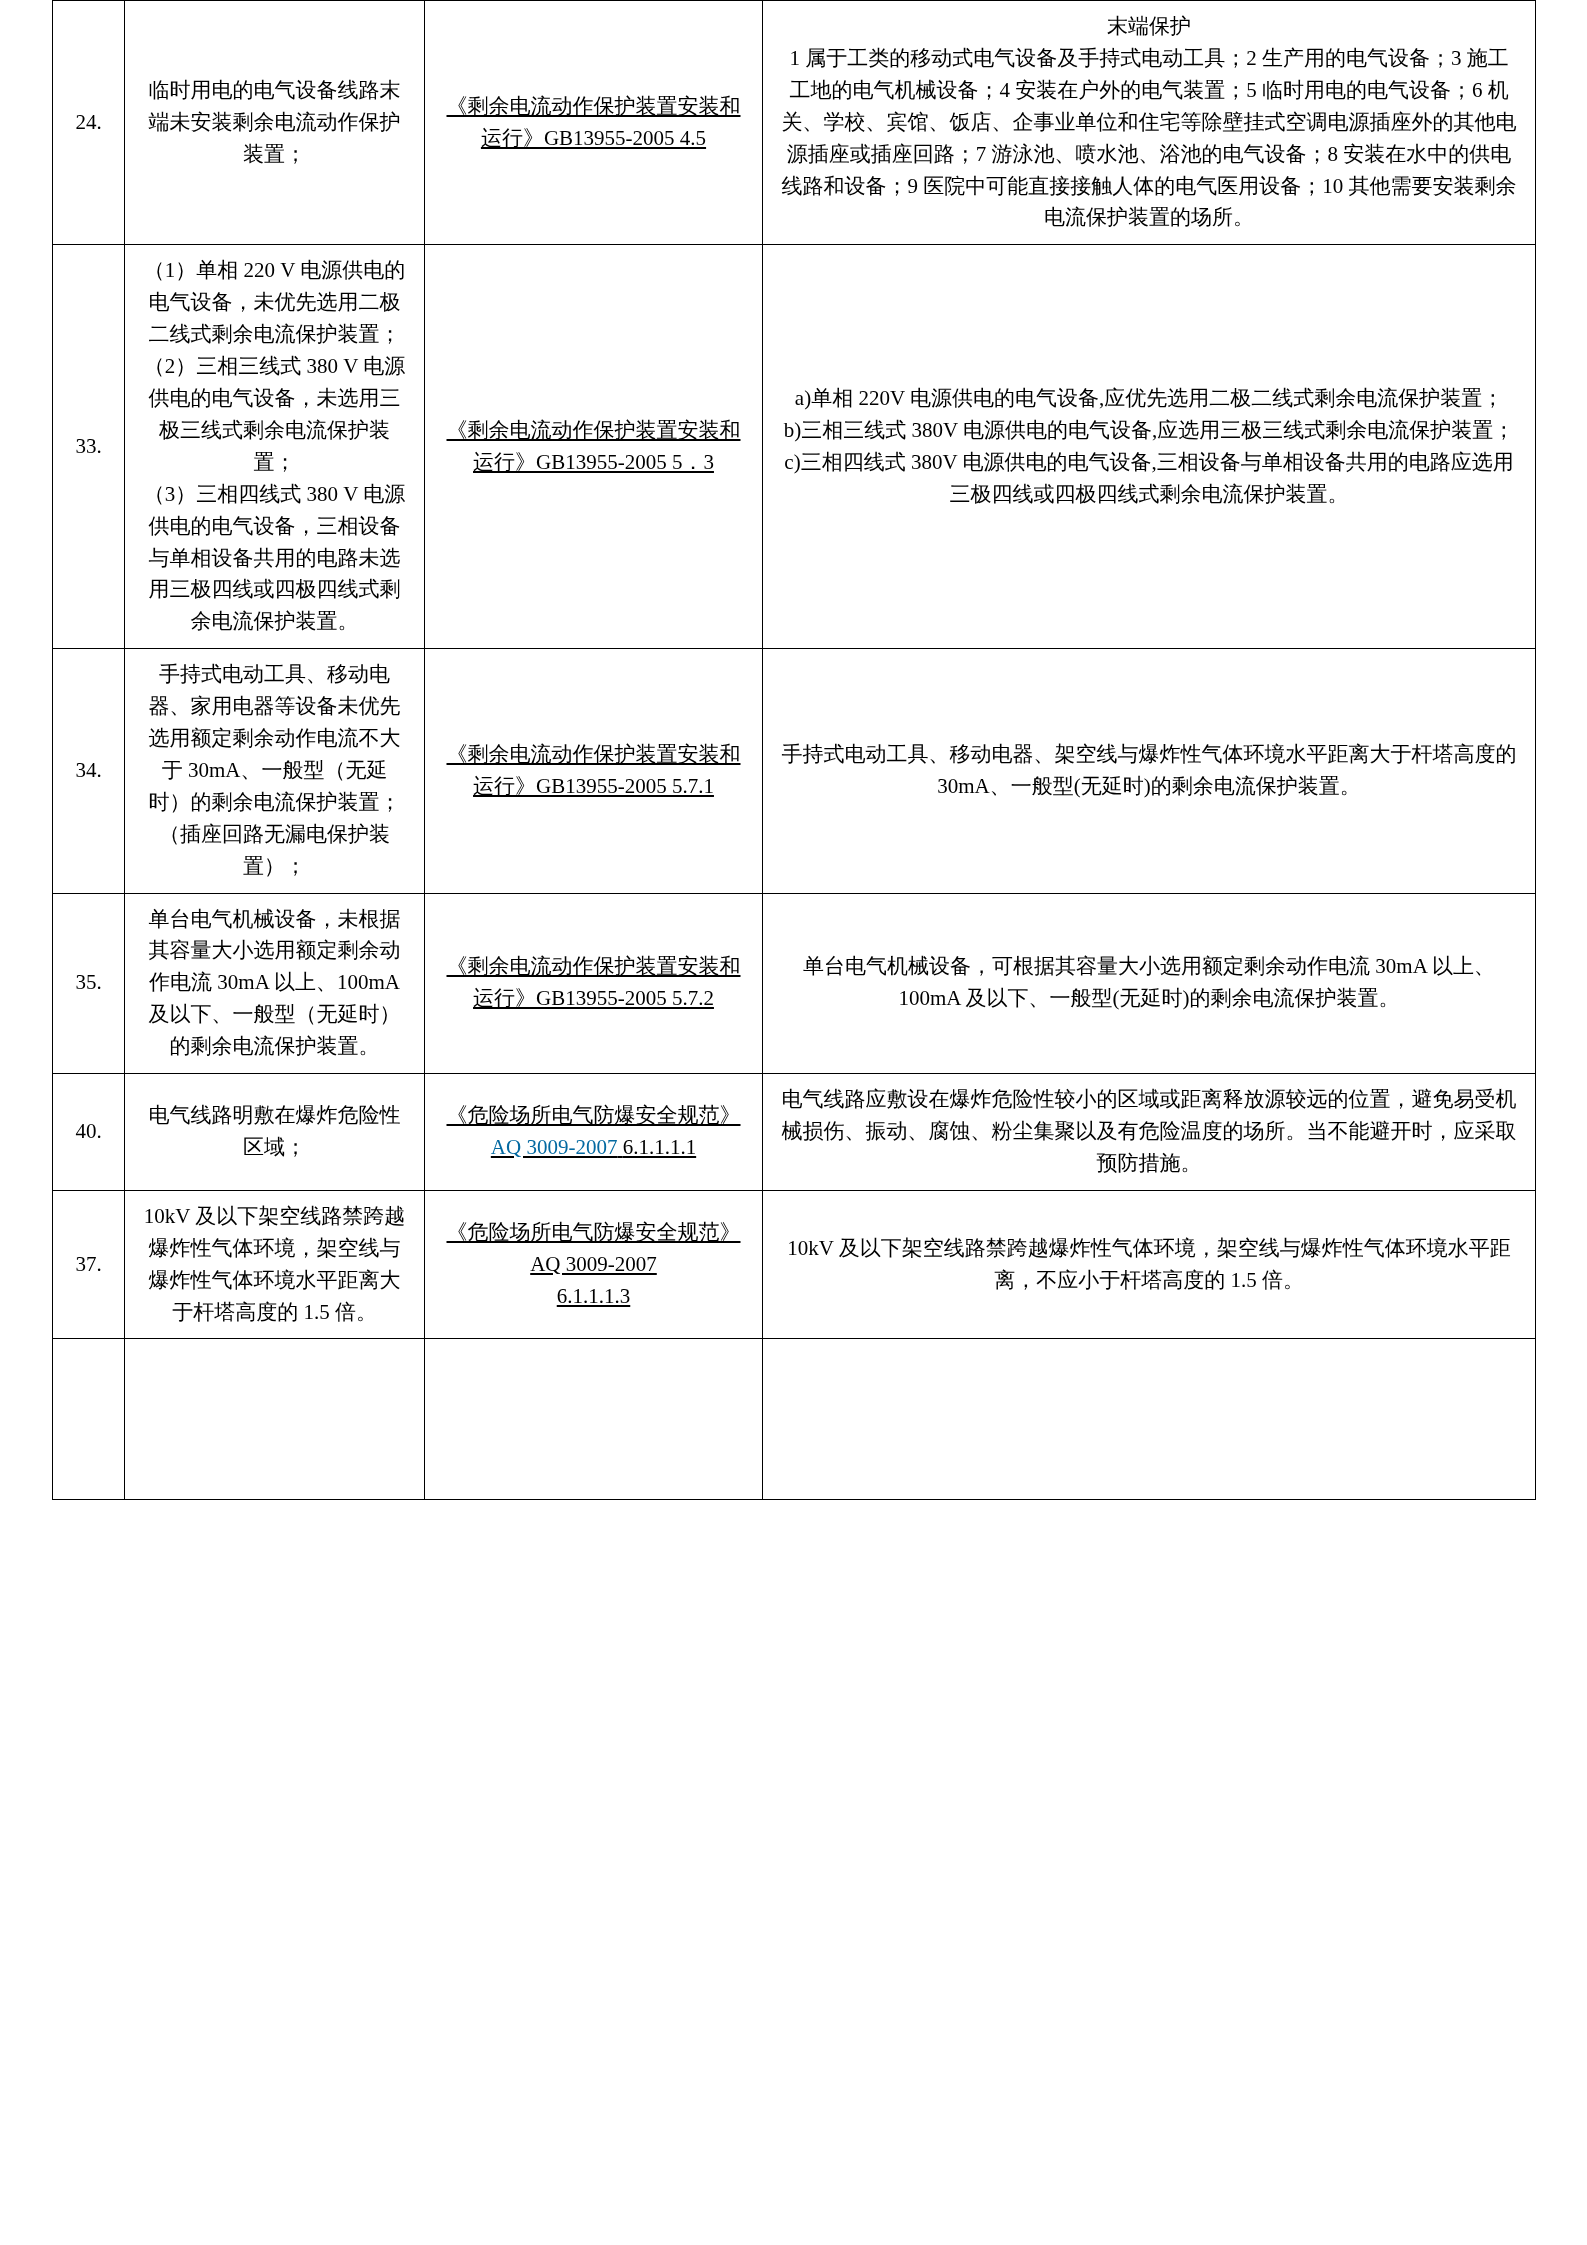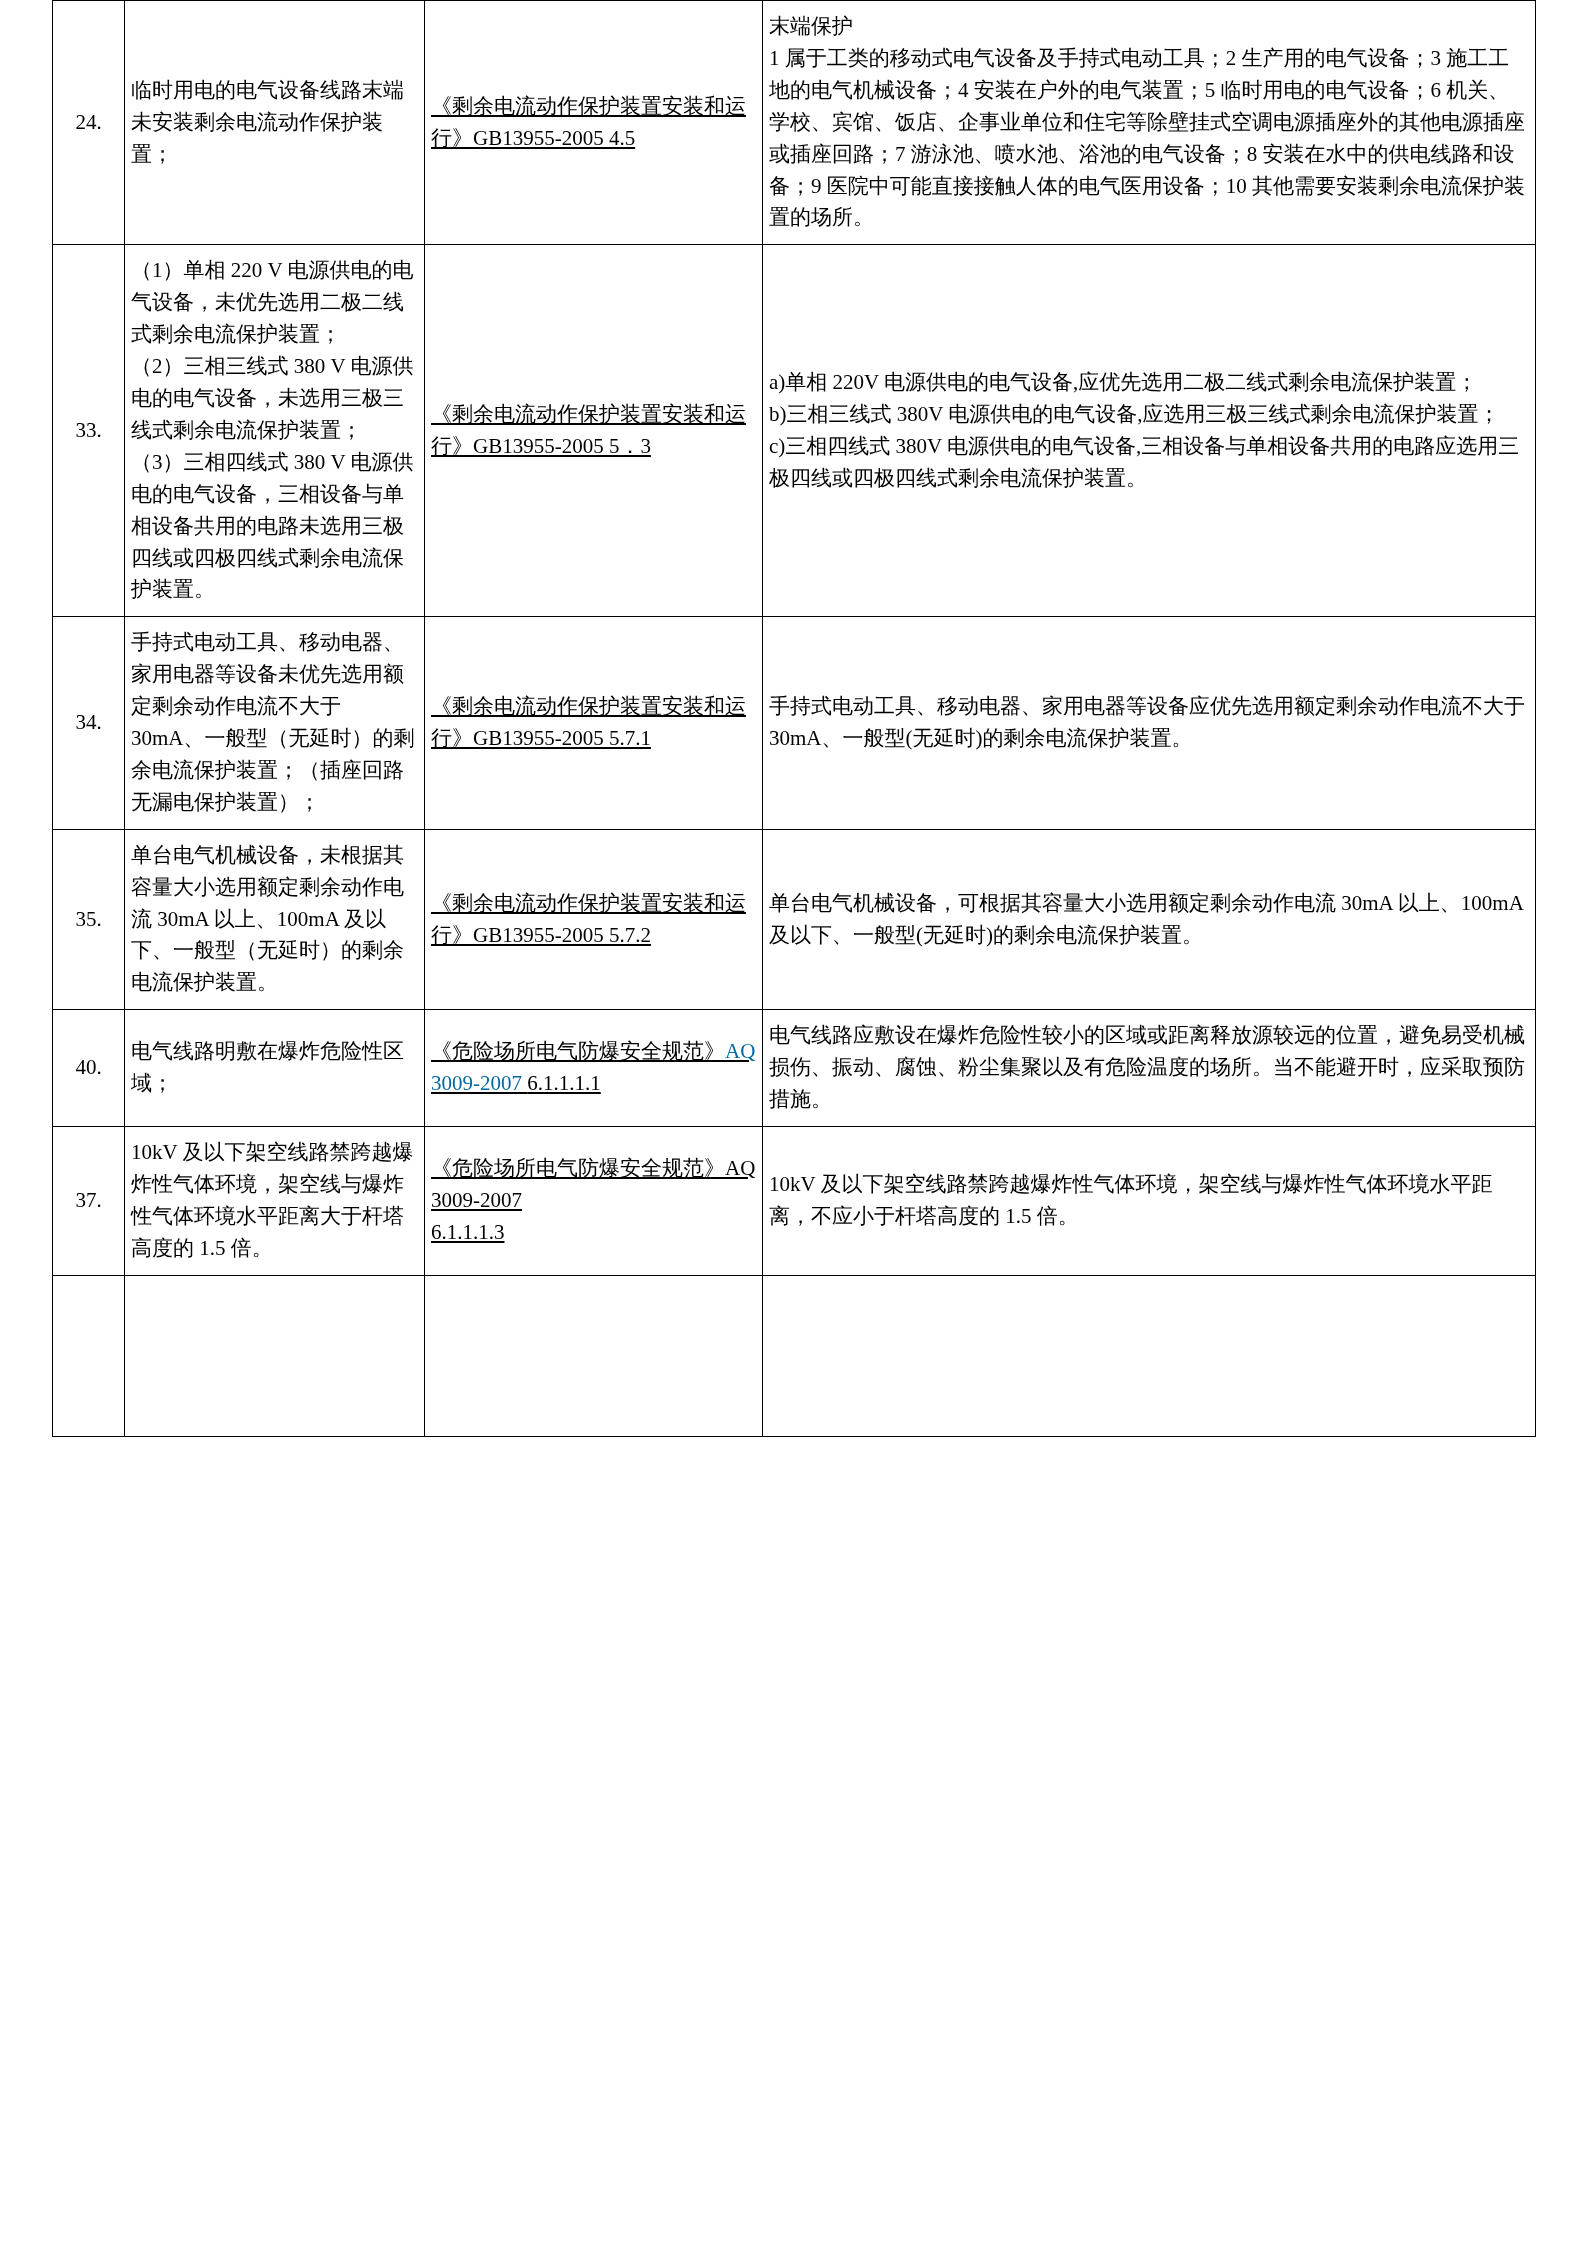--- a/index.html
+++ b/index.html
@@ -22,23 +22,24 @@
   }
   table.doc-table {
     width: 1483px;
     border-collapse: collapse;
     table-layout: fixed;
     margin: 0;
   }
   table.doc-table td {
     border: 1px solid #000000;
     vertical-align: middle;
-    padding: 10px 6px;
+    padding: 10px 17px;
     font-size: 21px;
     line-height: 1.52;
+    text-align: center;
   }
   col.c-num { width: 72px; }
   col.c-item { width: 300px; }
   col.c-ref { width: 338px; }
   col.c-desc { width: 773px; }
 
   td.num {
     text-align: center;
     vertical-align: middle;
     font-size: 21px;
@@ -104,21 +105,21 @@
         <td class="ref">《剩余电流动作保护装置安装和运行》GB13955-2005 5．3</td>
         <td class="desc" style="white-space: pre-line;">a)单相 220V 电源供电的电气设备,应优先选用二极二线式剩余电流保护装置；
 b)三相三线式 380V 电源供电的电气设备,应选用三极三线式剩余电流保护装置；
 c)三相四线式 380V 电源供电的电气设备,三相设备与单相设备共用的电路应选用三极四线或四极四线式剩余电流保护装置。</td>
       </tr>
 
       <tr>
         <td class="num">34.</td>
         <td class="item">手持式电动工具、移动电器、家用电器等设备未优先选用额定剩余动作电流不大于 30mA、一般型（无延时）的剩余电流保护装置；（插座回路无漏电保护装置）；</td>
         <td class="ref">《剩余电流动作保护装置安装和运行》GB13955-2005 5.7.1</td>
-        <td class="desc">手持式电动工具、移动电器、家用电器等设备应优先选用额定剩余动作电流不大于 30mA、一般型(无延时)的剩余电流保护装置。</td>
+        <td class="desc">手持式电动工具、移动电器、架空线与爆炸性气体环境水平距离大于杆塔高度的 30mA、一般型(无延时)的剩余电流保护装置。</td>
       </tr>
 
       <tr>
         <td class="num">35.</td>
         <td class="item">单台电气机械设备，未根据其容量大小选用额定剩余动作电流 30mA 以上、100mA 及以下、一般型（无延时）的剩余电流保护装置。</td>
         <td class="ref">《剩余电流动作保护装置安装和运行》GB13955-2005 5.7.2</td>
         <td class="desc">单台电气机械设备，可根据其容量大小选用额定剩余动作电流 30mA 以上、100mA 及以下、一般型(无延时)的剩余电流保护装置。</td>
       </tr>
 
 

